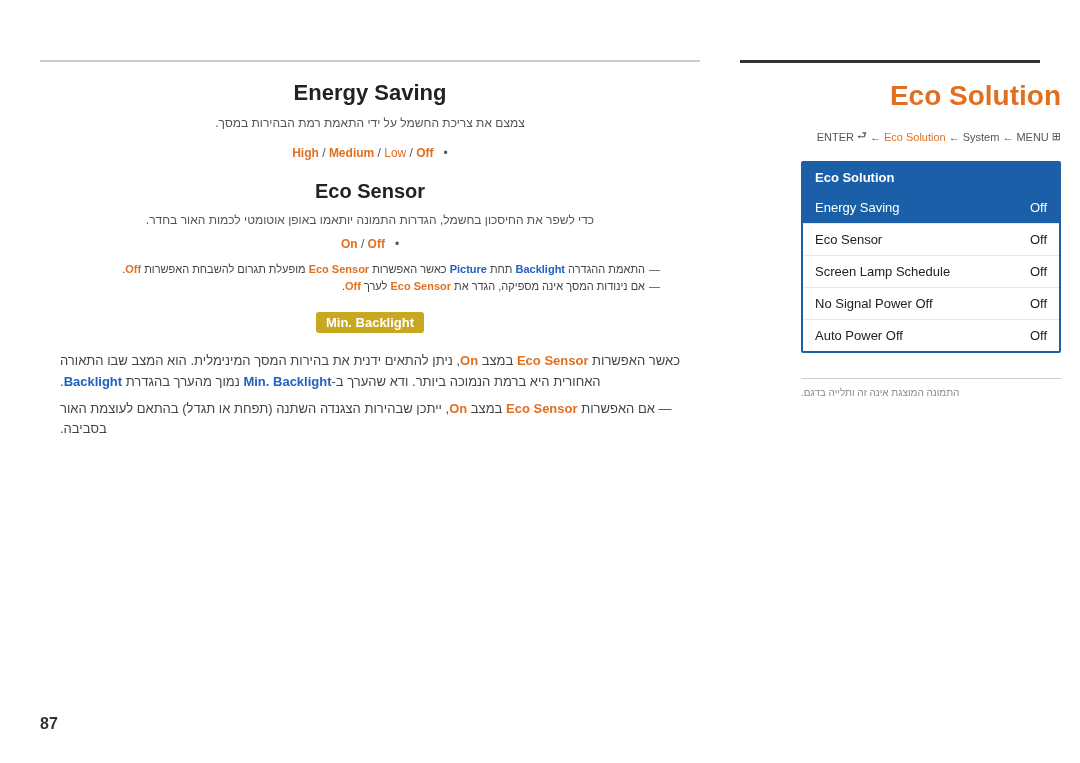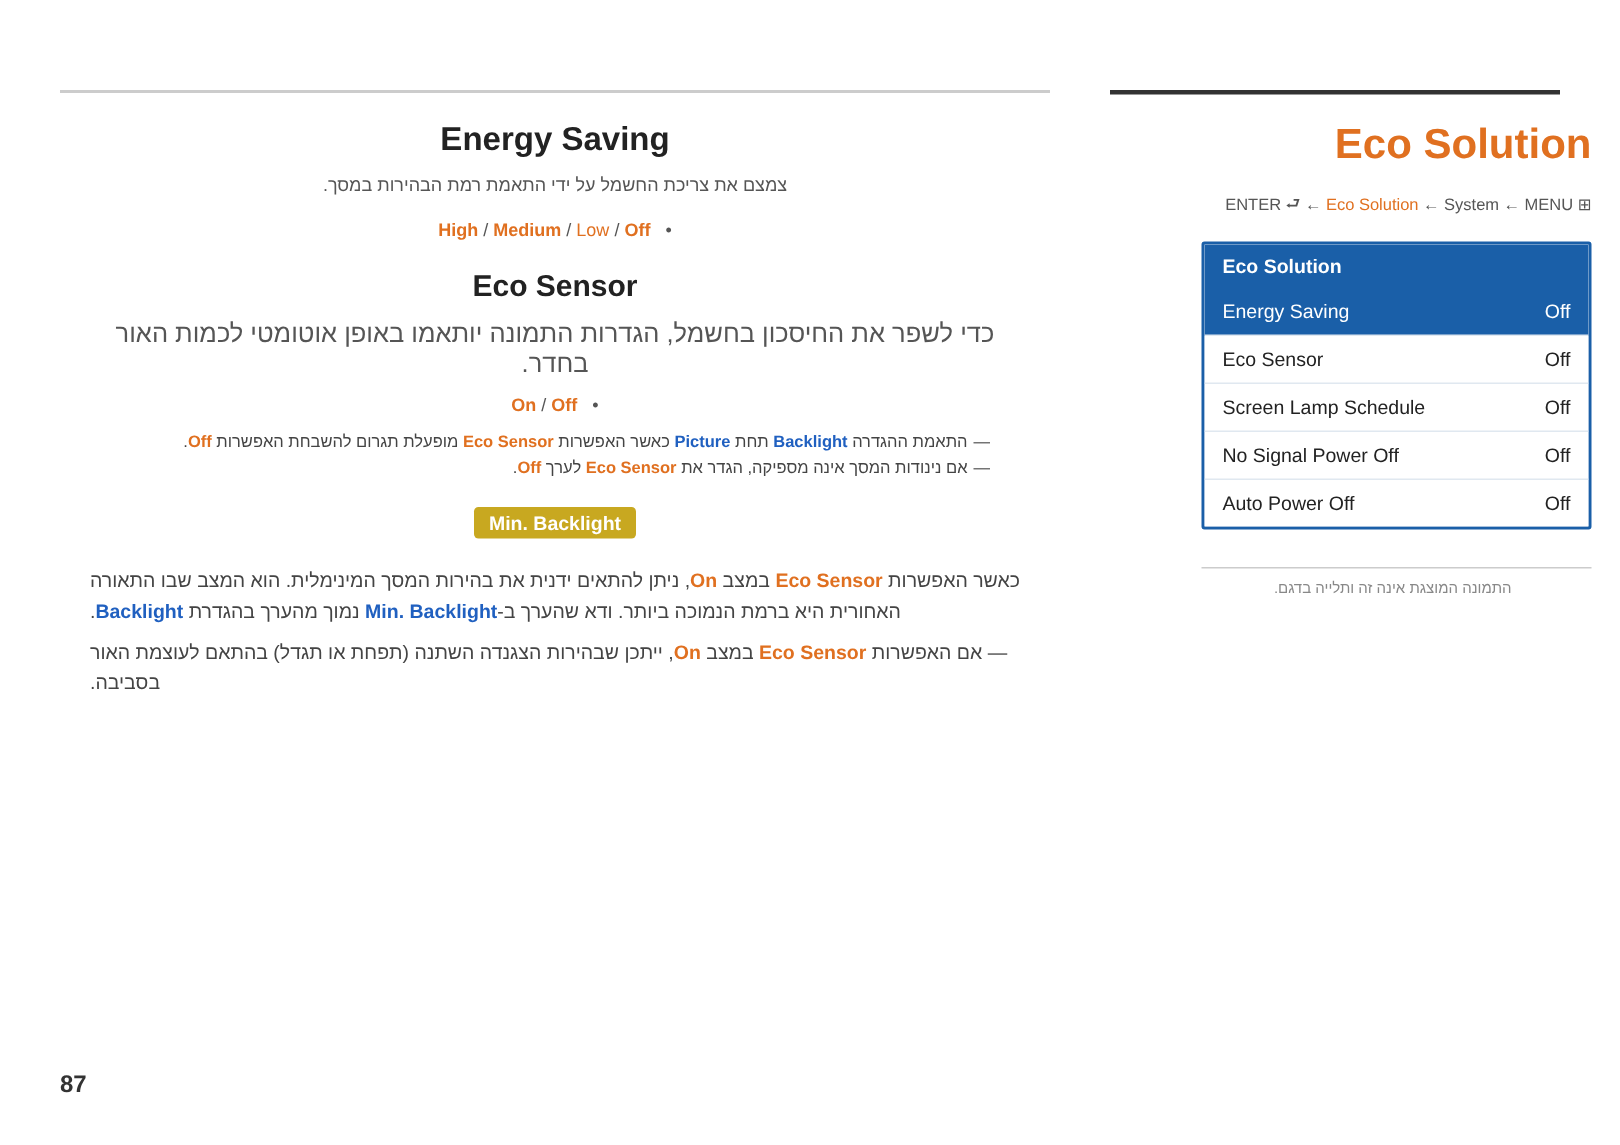--- a/index.html
+++ b/index.html
@@ -68,21 +68,21 @@
     .eco-sensor-title {
       font-size: 20px;
       font-weight: bold;
       color: #222;
       text-align: center;
       margin-bottom: 10px;
       direction: ltr;
     }
 
     .eco-sensor-desc {
-      font-size: 17px;
+      font-size: 12px;
       color: #555;
       text-align: center;
       margin-bottom: 10px;
       direction: rtl;
     }
 
     .options-line2 {
       font-size: 12px;
       color: #555;
       text-align: center;
@@ -221,21 +221,21 @@
     }
 
     .menu-item.active .item-value {
       color: #fff;
     }
 
     
     .right-footer {
       font-size: 10px;
       color: #888;
-      text-align: center;
+      text-align: left;
       direction: rtl;
       margin-top: 25px;
       padding-right: 5px;
       border-top: 1px solid #ccc;
       padding-top: 8px;
     }
 
     
     .page-number {
       position: absolute;

